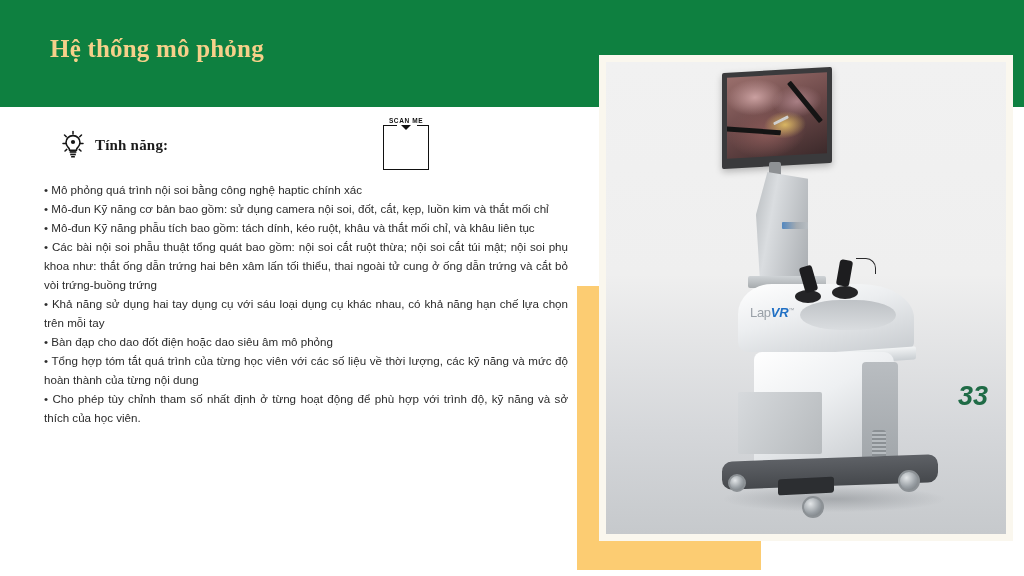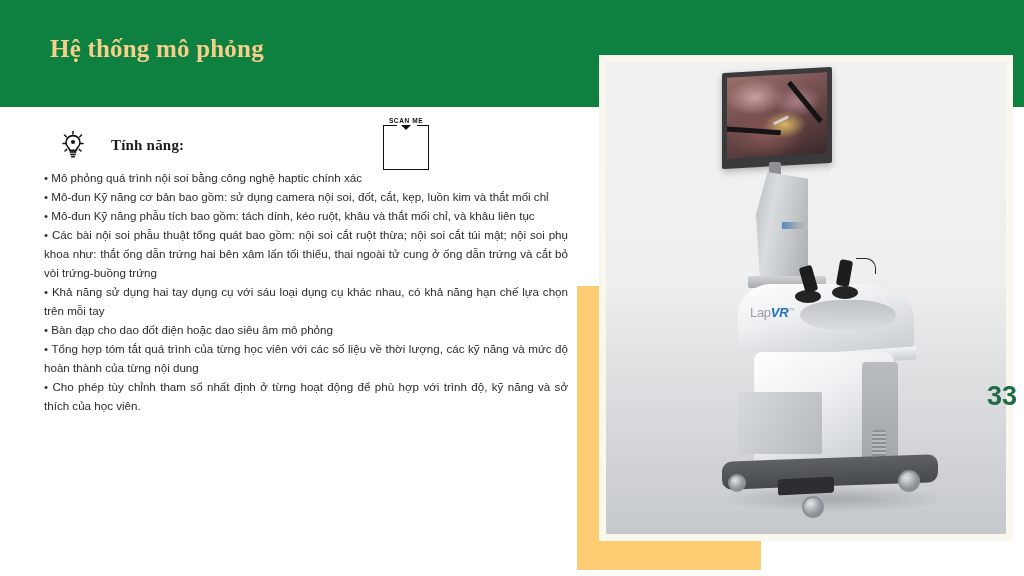--- a/index.html
+++ b/index.html
@@ -38,21 +38,20 @@
     position: absolute; left: 60px; top: 130px;
     display: flex; align-items: center; gap: 9px;
   }
   .bulb-icon { width: 26px; height: 30px; display: block; }
   .feature-head-label {
     font-family: "Liberation Serif", serif;
     font-weight: bold;
     font-size: 15px;
     color: #1b1b1b;
     letter-spacing: .2px;
-    margin-left: 16px;
   }
 
   
   .qr-block {
     position: absolute; left: 383px; top: 117px;
     width: 46px;
   }
   .qr-caption {
     font-size: 6.5px; font-weight: bold; letter-spacing: .6px;
     color: #111; text-align: center; margin-bottom: 1px;
@@ -74,21 +73,21 @@
     position: absolute; left: 50%; top: -1px;
     transform: translateX(-50%);
     width: 0; height: 0;
     border-left: 5px solid transparent;
     border-right: 5px solid transparent;
     border-top: 5px solid #111;
   }
 
   
   .bullets {
-    position: absolute; left: 44px; top: 168px;
+    position: absolute; left: 44px; top: 180px;
     width: 524px;
     font-size: 11.6px;
     line-height: 1.64;
     color: #2b2b2b;
     text-align: justify;
   }
   .bullets p { margin: 0 0 0 0; }
 
   
   .amber-accent {
@@ -256,24 +255,25 @@
   .wheel.w2 { left: 196px; top: 434px; }
   .wheel.w3 { left: 292px; top: 408px; }
   .floor-shadow {
     position: absolute; left: 118px; top: 424px;
     width: 220px; height: 26px;
     background: radial-gradient(ellipse at center, rgba(90,95,100,.33) 0%, rgba(90,95,100,0) 72%);
   }
 
   
   .page-number {
-    position: absolute; right: 7px; bottom: 12px;
+    position: absolute; right: 36px; bottom: 12px;
     font-size: 27px; font-weight: bold;
     color: #1F6B46;
     font-family: "Liberation Sans", sans-serif;
+    font-style: italic;
   }
 </style>
 </head>
 <body>
 
 <div id="slide">
 
   <div class="header-band"></div>
   <div class="header-title">
     <span class="l1">Hệ thống mô phỏng</span>

